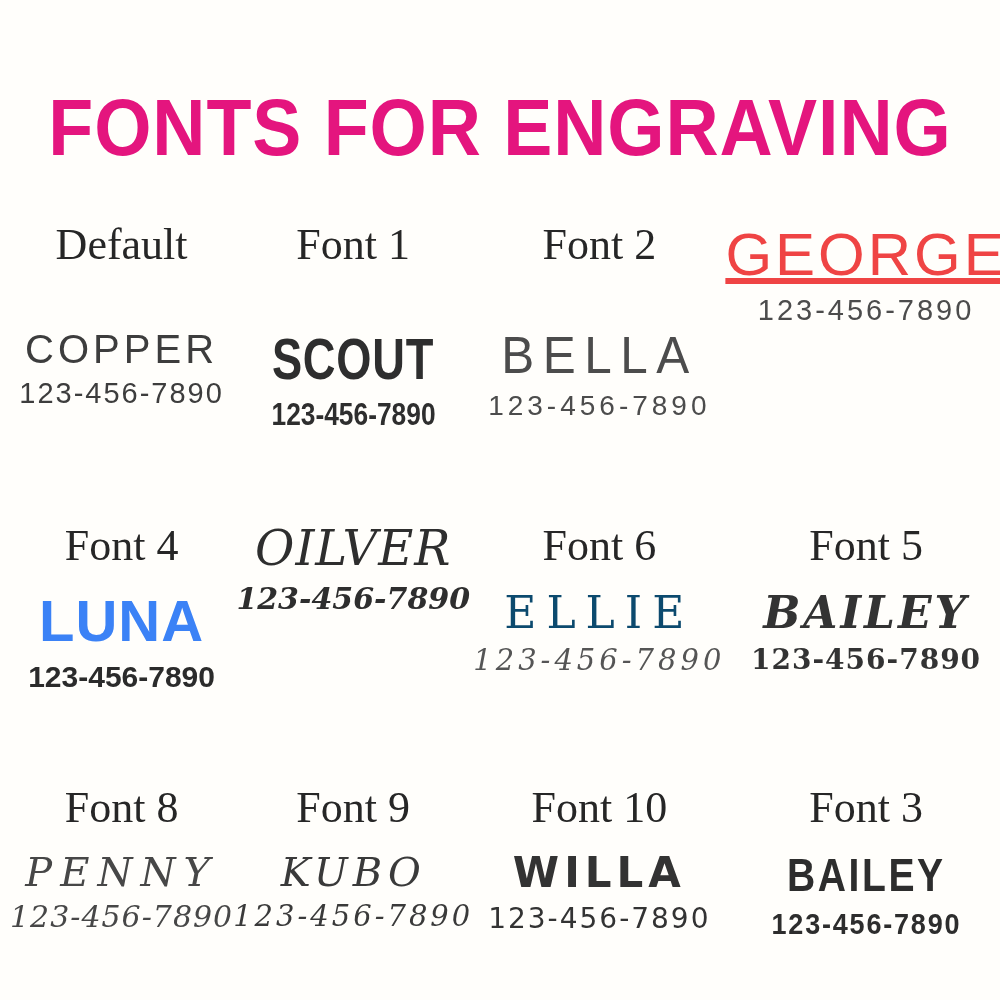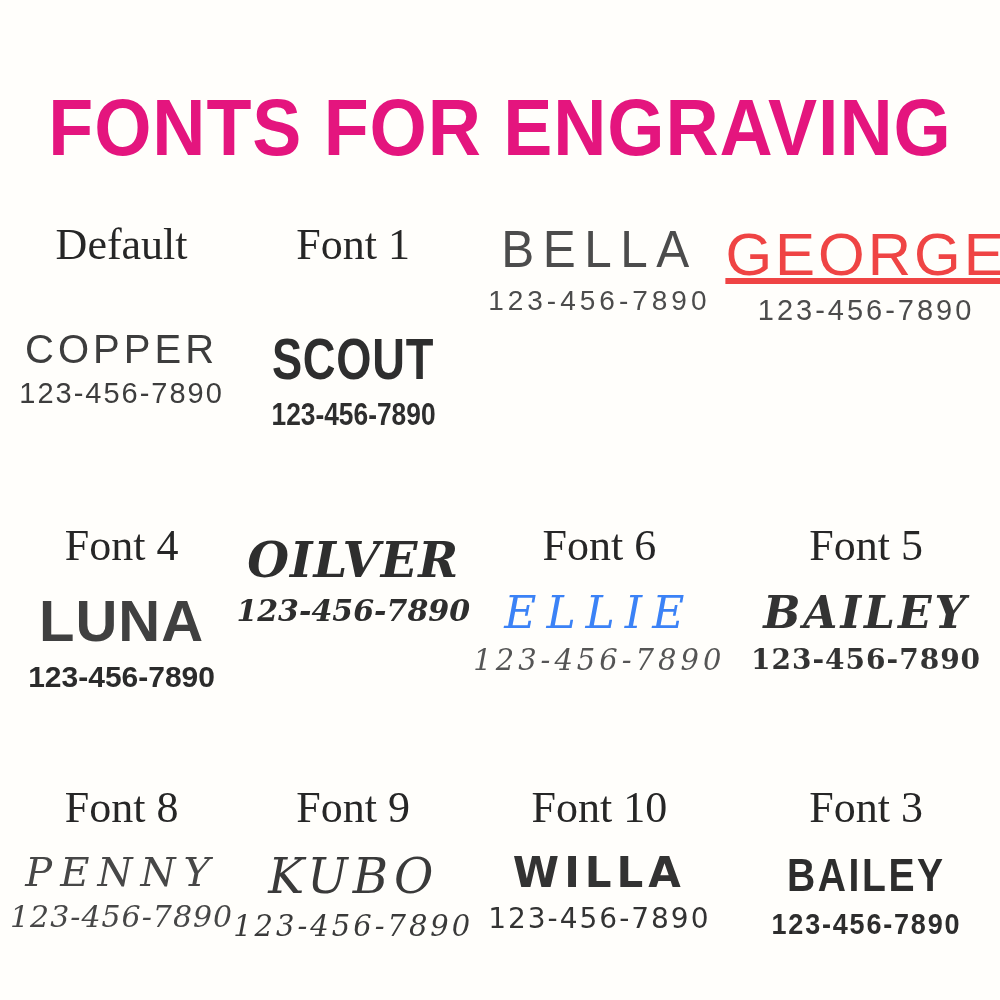--- a/index.html
+++ b/index.html
@@ -67,50 +67,50 @@
   
   .c-f2 .cell-sample { display:inline-block; font-size: 52px; letter-spacing: 9px;
                        transform: scaleX(0.95); color: #4c4c4c; }
   .c-f2 .cell-num    { font-size: 28px; letter-spacing: 4px; color: #4c4c4c; }
 
   
   .c-f3 .cell-sample { font-size: 60px; letter-spacing: 3px; color: #ef4444; text-decoration: underline; }
   .c-f3 .cell-num    { font-size: 29px; letter-spacing: 3px; color: #4c4c4c; }
 
   
-  .c-f4 .cell-sample { font-weight: 800; font-size: 58px; letter-spacing: 1px; color: #404040; }
+  .c-f4 .cell-sample { font-weight: 800; font-size: 58px; letter-spacing: 1px; color: #3b82f6; }
   .c-f4 .cell-num    { font-weight: bold; font-size: 30px; color: #2b2b2b; }
 
   
-  .c-f5 .cell-sample { font-family: "DejaVu Serif", serif; font-style: italic; font-weight: bold;
-                       font-size: 48px; letter-spacing: 1px; color: #2e2e2e; margin-top: 12px; }
+  .c-f5 .cell-sample { font-family: "DejaVu Serif", serif; font-style: italic; font-weight: normal;
+                       font-size: 48px; letter-spacing: 1px; color: #2e2e2e; }
   .c-f5 .cell-num    { font-family: "DejaVu Serif", serif; font-style: italic; font-weight: bold;
                        font-size: 30px; color: #2e2e2e; }
 
   
-  .c-f6 .cell-sample { font-family: "DejaVu Serif", serif; font-style: italic;
-                       font-size: 44px; letter-spacing: 10px; color: #3b82f6; }
+  .c-f6 .cell-sample { font-family: "DejaVu Serif", serif; 
+                       font-size: 44px; letter-spacing: 10px; color: #0c4a6e; }
   .c-f6 .cell-num    { font-family: "DejaVu Serif", serif; font-style: italic;
                        font-size: 29px; letter-spacing: 4px; color: #555; }
 
   
   .c-f7 .cell-sample { font-family: "DejaVu Serif", serif; font-style: italic; font-weight: bold;
                        font-size: 44px; letter-spacing: 3px; color: #333; }
   .c-f7 .cell-num    { font-family: "DejaVu Serif", serif; font-weight: bold;
                        font-size: 28px; letter-spacing: 1px; color: #333; }
 
   
   .c-f8 .cell-sample { font-family: "DejaVu Serif", serif; font-style: italic;
                        font-size: 40px; letter-spacing: 8px; color: #474747; }
   .c-f8 .cell-num    { font-family: "DejaVu Serif", serif; font-style: italic;
                        font-size: 30px; letter-spacing: 1px; color: #474747; }
 
   
   .c-f9 .cell-sample { font-family: "DejaVu Serif", serif; font-style: italic;
-                       font-size: 48px; letter-spacing: 5px; color: #3a3a3a; }
+                       font-size: 40px; letter-spacing: 5px; color: #3a3a3a; }
   .c-f9 .cell-num    { font-family: "DejaVu Serif", serif; font-style: italic;
                        font-size: 29px; letter-spacing: 3px; color: #3a3a3a; }
 
   
   .c-f10 .cell-sample { font-family: "DejaVu Sans", sans-serif; font-weight: bold;
                         font-size: 42px; letter-spacing: 5px; color: #333; }
   .c-f10 .cell-num    { font-family: "DejaVu Sans", sans-serif;
                         font-size: 28px; letter-spacing: 2px; color: #333; }
 
   
@@ -136,20 +136,21 @@
       <div class="cell-num">123-456-7890</div>
     </div>
 
     <div class="cell row-first c-f1">
       <div class="cell-label">Font 1</div>
       <div class="cell-sample">SCOUT</div>
       <div class="cell-num">123-456-7890</div>
     </div>
 
     <div class="cell row-first c-f2">
+      <div class="cell-label">Font 2</div>
       <div class="cell-sample">BELLA</div>
       <div class="cell-num">123-456-7890</div>
     </div>
 
     <div class="cell row-first c-f3">
       <div class="cell-sample">GEORGE</div>
       <div class="cell-num">123-456-7890</div>
     </div>
 
     <div class="cell c-f4">

